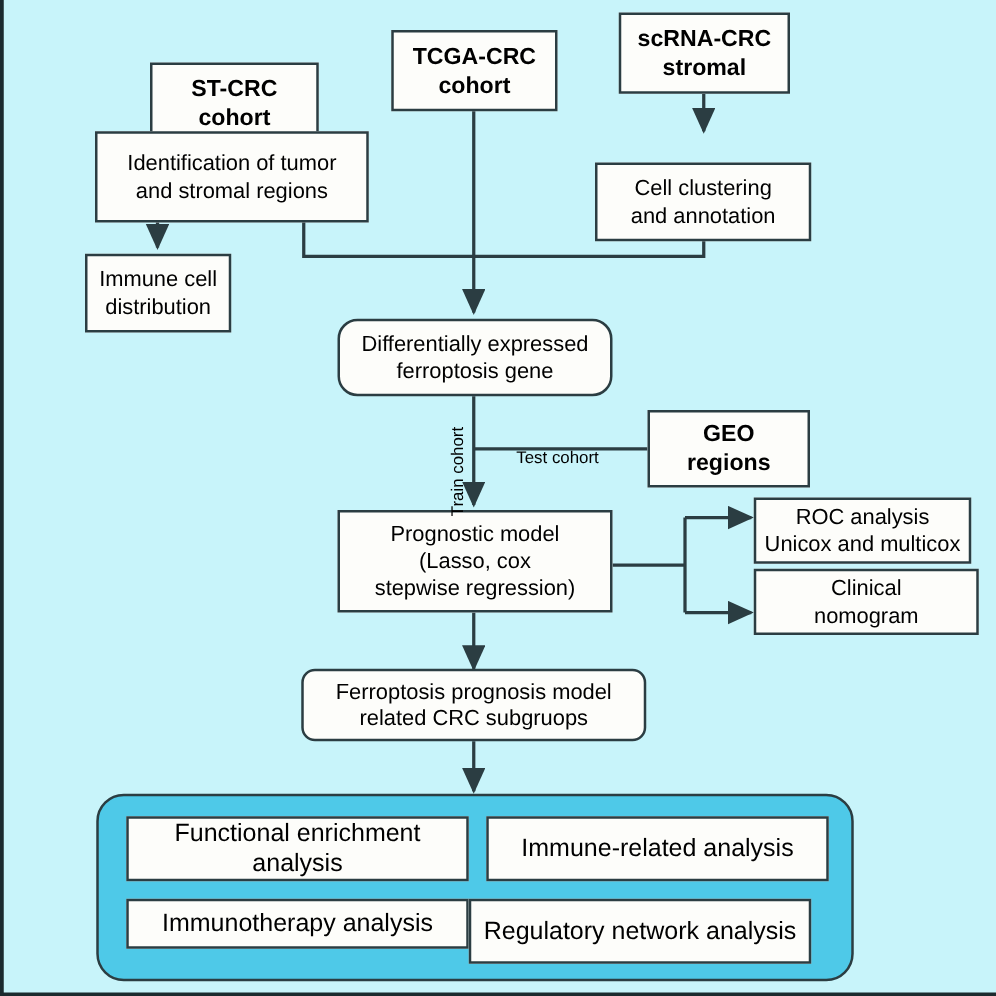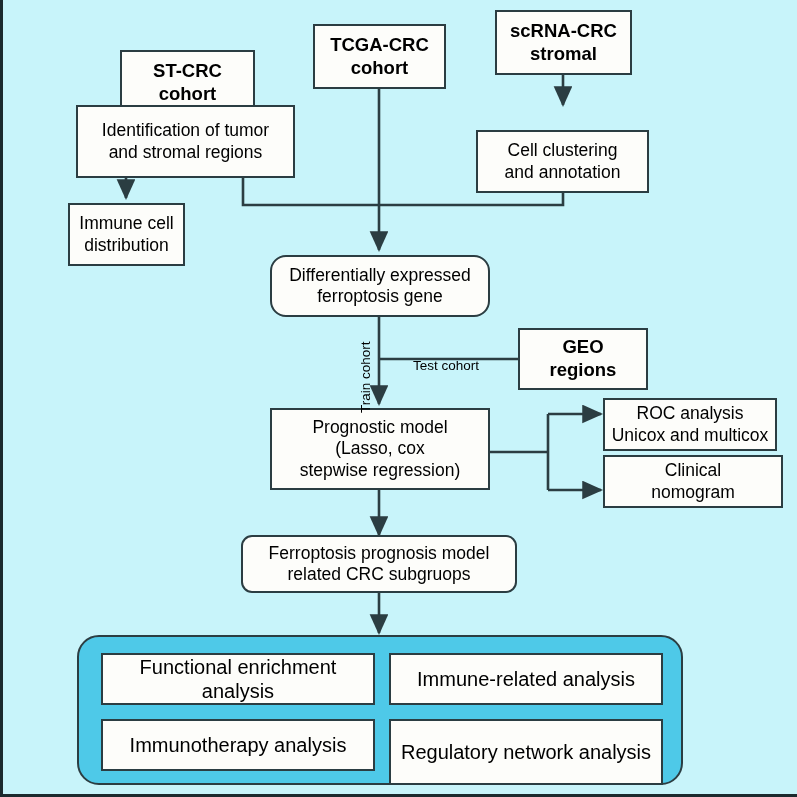--- a/index.html
+++ b/index.html
@@ -185,23 +185,23 @@
   <div class="panel" style="left:74px; top:635px; width:606px; height:150px;">
 
     <div class="node" style="left:22px; top:16px; width:274px; height:52px;">
       <span class="lines">Functional enrichment analysis</span>
     </div>
 
     <div class="node" style="left:310px; top:16px; width:274px; height:52px;">
       <span class="lines">Immune-related analysis</span>
     </div>
 
-    <div class="node" style="left:22px; top:82px; width:274px; height:52px;">
+    <div class="node" style="left:22px; top:82px; width:274px; height:40px;">
       <span class="lines">Immunotherapy analysis</span>
     </div>
 
-    <div class="node" style="left:310px; top:82px; width:274px; height:66px;">
+    <div class="node" style="left:296px; top:82px; width:274px; height:52px;">
       <span class="lines">Regulatory network analysis</span>
     </div>
 
   </div>
 
 </div>
 
 </body></html>

